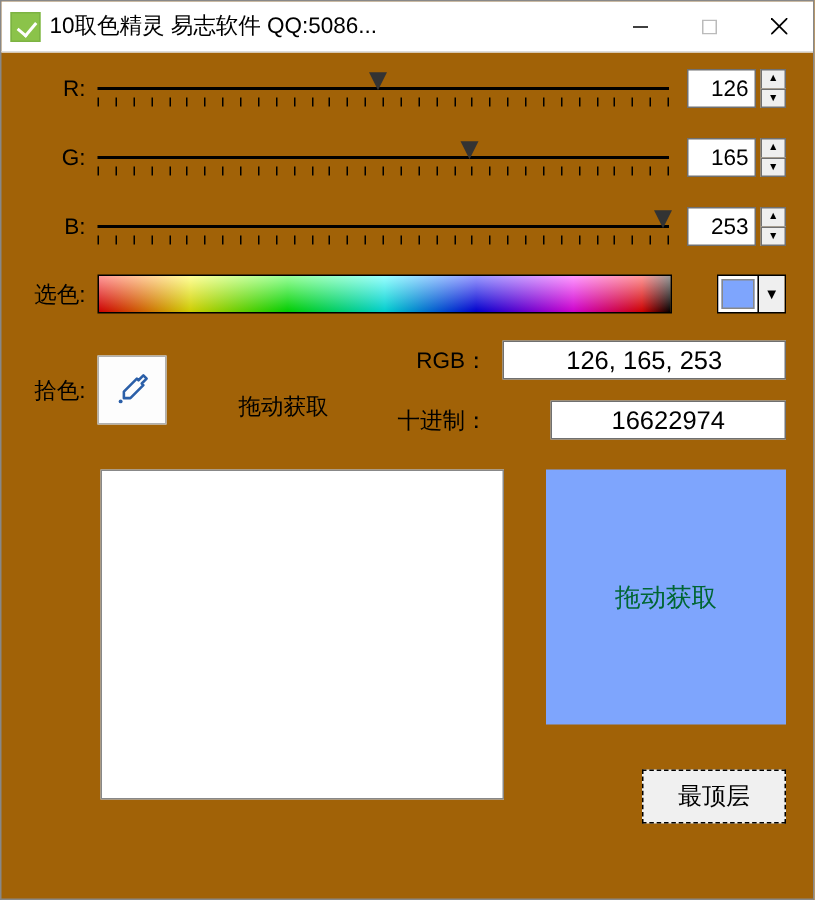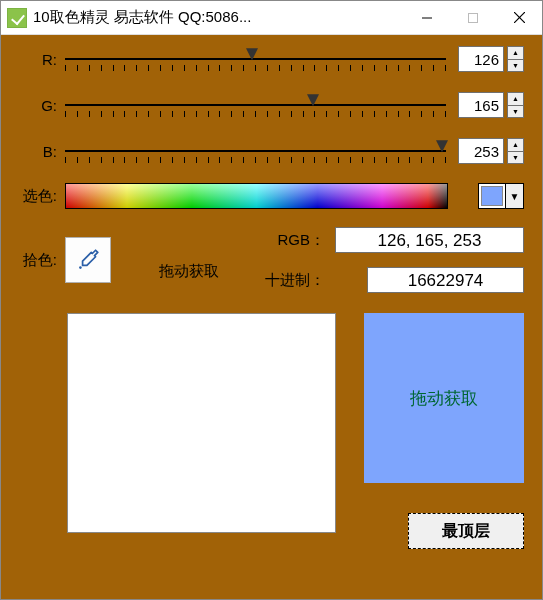--- a/index.html
+++ b/index.html
@@ -241,29 +241,28 @@
     display: flex;
     align-items: center;
     justify-content: center;
     color: #063;
     font-size: 17px;
     border: 0;
   }
   .top-btn {
     margin-top: 30px;
     align-self: flex-end;
-    width: 116px;
+    width: 96px;
     height: 36px;
     border: 1px dashed #000;
     background: #f0f0f0;
     font-size: 16px;
     font-family: inherit;
     cursor: pointer;
     padding: 0;
-    font-weight: bold;
   }
 </style>
 </head>
 <body>
 
 <div class="window">
   <div class="titlebar">
     <div class="app-icon"></div>
     <div class="title">10取色精灵 易志软件 QQ:5086...</div>
     <div class="winbtn">

